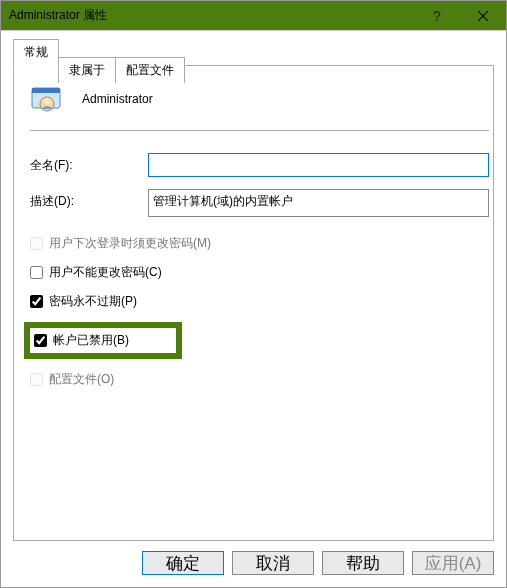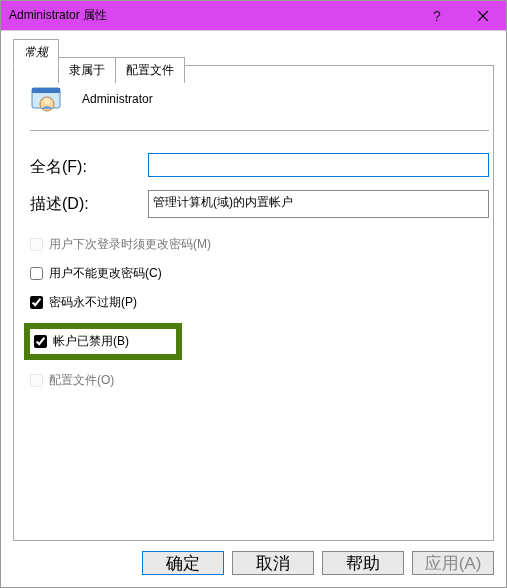--- a/index.html
+++ b/index.html
@@ -20,21 +20,21 @@
     background: #fff;
     display: flex;
     flex-direction: column;
   }
   .titlebar {
     height: 30px;
     display: flex;
     align-items: center;
     padding: 0 0 0 8px;
     border-bottom: 1px solid #d0d0d0;
-    background: #d946ef;
+    background: #4d7c0f;
     font-size: 12px;
   }
   .titlebar .title-text { flex: 1; }
   .titlebar .ctrl {
     width: 46px;
     height: 30px;
     display: flex;
     align-items: center;
     justify-content: center;
     font-size: 14px;
@@ -67,21 +67,20 @@
   }
   .tab.inactive {
     background: #fff;
     top: 17px;
   }
   .tab.active {
     z-index: 3;
     background: #fff;
     border-bottom: 1px solid #fff;
     top: 0;
-    font-style: italic;
   }
   .tabpanel {
     flex: 1;
     border: 1px solid #aaa;
     background: #fff;
     padding: 16px 4px 8px 16px;
     position: relative;
     z-index: 1;
   }
   .user-head {
@@ -100,21 +99,21 @@
     margin: 0 0 22px 0;
   }
   .form-row {
     display: flex;
     align-items: flex-start;
     margin-bottom: 12px;
   }
   .form-row .label {
     width: 118px;
     padding-top: 4px;
-    font-size: 16px;
+    font-size: 12px;
   }
   .text-input {
     flex: 1;
     height: 24px;
     border: 1px solid #0078d7;
     padding: 2px 4px;
     font-size: 12px;
     outline: none;
     background: #fff;
   }

